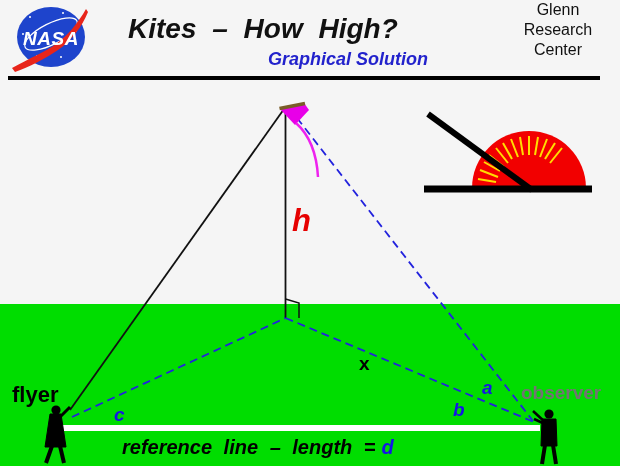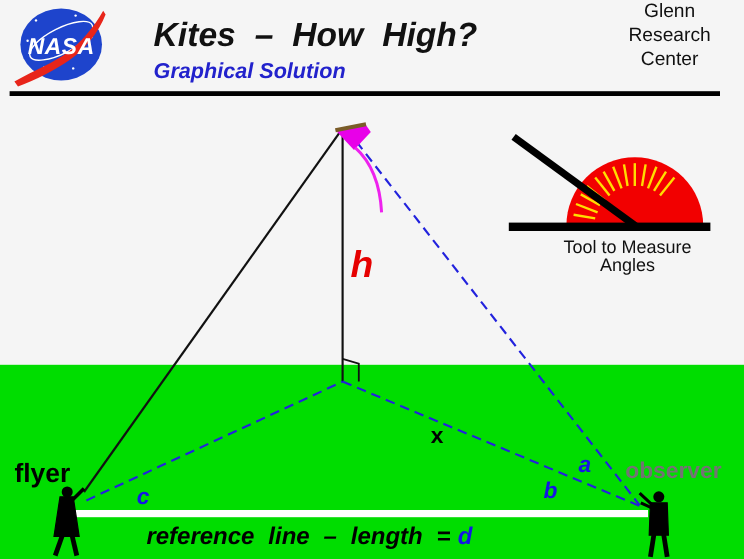--- a/index.html
+++ b/index.html
@@ -2,21 +2,21 @@
 <html><head>
 <meta charset="utf-8">
 <style>
   html,body{margin:0;padding:0;}
   body{font-family:"Liberation Sans",sans-serif;background:#fff;}
   #stage{position:relative;width:620px;height:466px;background:#f5f5f5;overflow:hidden;}
   .abs{position:absolute;}
   .lbl{position:absolute;color:#000;}
   #title{left:128px;top:13px;width:300px;
          font-size:28px;font-weight:bold;font-style:italic;word-spacing:8px;color:#111;}
-  #subtitle{left:128px;top:49px;width:300px;text-align:left;
+  #subtitle{left:128px;top:49px;width:300px;text-align:right;
          font-size:18px;font-weight:bold;font-style:italic;color:#2222cc;}
   #org{left:500px;top:0;width:116px;text-align:center;font-size:16px;line-height:20px;
        white-space:pre-line;color:#111;}
   #hrule{left:8px;top:76px;width:592px;height:4px;background:#000;}
   #grass{left:0;top:304px;width:620px;height:162px;background:#00dd00;}
   #svgLayer{left:0;top:0;width:620px;height:466px;}
   #lab-h{left:292px;top:203px;font-size:31px;font-weight:bold;font-style:italic;color:#e60000;}
   #lab-x{left:359px;top:353px;font-size:19px;font-weight:bold;color:#000;}
   #lab-a{left:482px;top:377px;font-size:19px;font-weight:bold;font-style:italic;color:#1515e6;}
   #lab-b{left:453px;top:399px;font-size:19px;font-weight:bold;font-style:italic;color:#1515e6;}
@@ -122,16 +122,14 @@
   <div id="lab-a" class="lbl">a</div>
   <div id="lab-b" class="lbl">b</div>
   <div id="lab-c" class="lbl">c</div>
   <div id="lab-flyer" class="lbl">flyer</div>
   <div id="lab-observer" class="lbl">observer</div>
 
   <div id="ref-text" class="lbl">
     <span class="black">reference line – length =</span><span class="blue">d</span>
   </div>
 
-  <div id="tool-caption" class="lbl">Tool to Measure
-Angles</div>
 
 </div>
 
 </body></html>

